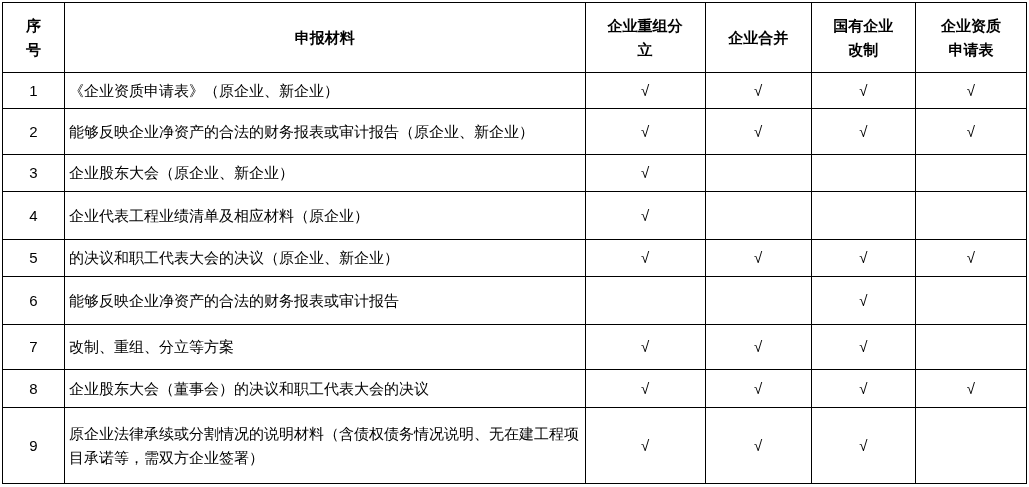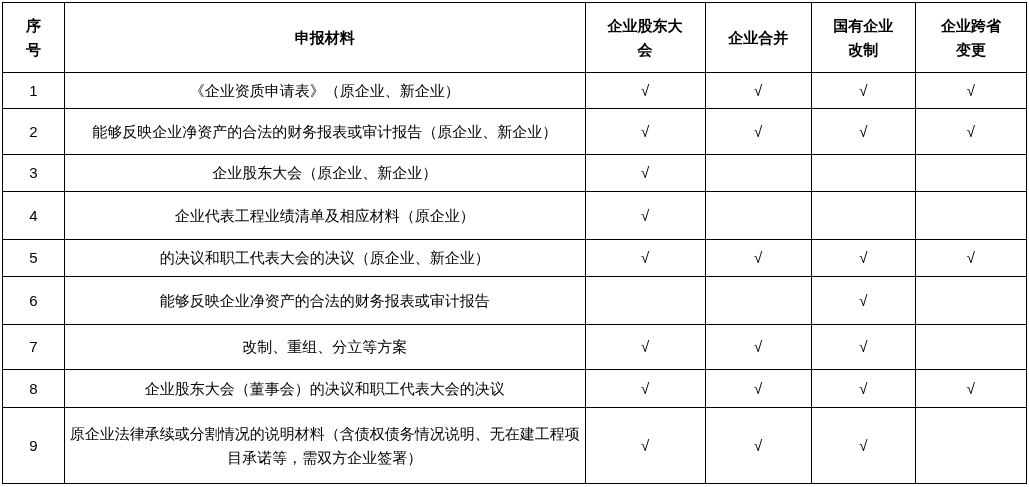--- a/index.html
+++ b/index.html
@@ -51,21 +51,21 @@
   tbody tr:nth-child(5) { height: 37px; }
   tbody tr:nth-child(6) { height: 48px; }
   tbody tr:nth-child(7) { height: 45px; }
   tbody tr:nth-child(8) { height: 38px; }
   tbody tr:nth-child(9) { height: 76px; }
 
   td.no-cell {
     text-align: center;
   }
   td.material-cell {
-    text-align: center;
+    text-align: left;
     padding-left: 7px;
     padding-right: 6px;
   }
   td.check-cell {
     text-align: center;
     font-size: 16px;
   }
 </style>
 </head>
 <body>
@@ -76,24 +76,24 @@
     <col class="c-mat">
     <col class="c-chk1">
     <col class="c-chk2">
     <col class="c-chk3">
     <col class="c-chk4">
   </colgroup>
   <thead>
     <tr>
       <th>序号</th>
       <th>申报材料</th>
-      <th>企业股东大会</th>
+      <th>企业重组分立</th>
       <th>企业合并</th>
       <th>国有企业改制</th>
-      <th>企业跨省变更</th>
+      <th>企业资质申请表</th>
     </tr>
   </thead>
   <tbody>
       <tr>
     <td class="no-cell">1</td>
     <td class="material-cell">《企业资质申请表》（原企业、新企业）</td>
     <td class="check-cell">√</td>
     <td class="check-cell">√</td>
     <td class="check-cell">√</td>
     <td class="check-cell">√</td>

